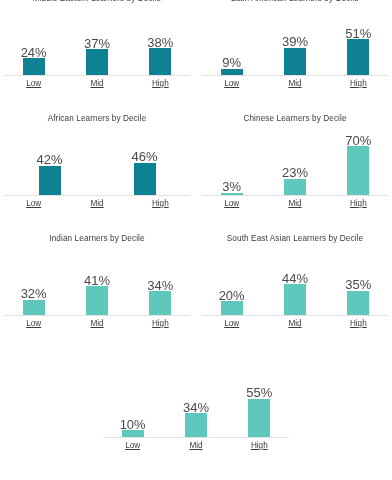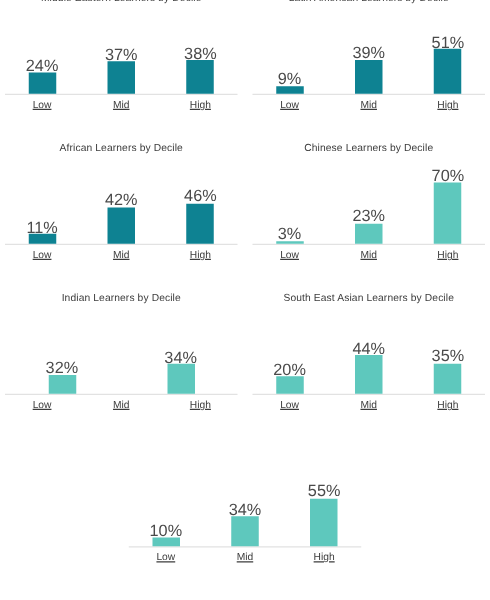--- a/index.html
+++ b/index.html
@@ -147,24 +147,20 @@
         <div class="tick">Mid</div>
         <div class="tick">High</div>
       </div>
     </div>
     <div class="panel" style="left: 2px; top: 114px; width: 190px;">
       <div class="panel-title">African Learners by Decile</div>
       <div class="plot" style="height: 70px;">
         <div class="axis-line"></div>
         <div class="bars">
           <div class="bar-slot">
-            <div class="bar-value">11%</div>
-            <div class="bar" style="height: 7.7px; background: rgb(14, 130, 146);"></div>
-          </div>
-          <div class="bar-slot">
             <div class="bar-value">42%</div>
             <div class="bar" style="height: 29.4px; background: rgb(14, 130, 146);"></div>
           </div>
           <div class="bar-slot">
             <div class="bar-value">46%</div>
             <div class="bar" style="height: 32.2px; background: rgb(14, 130, 146);"></div>
           </div>
         </div>
       </div>
       <div class="ticks">
@@ -199,20 +195,24 @@
       </div>
     </div>
     <div class="panel" style="left: 2px; top: 234px; width: 190px;">
       <div class="panel-title">Indian Learners by Decile</div>
       <div class="plot" style="height: 70px;">
         <div class="axis-line"></div>
         <div class="bars">
           <div class="bar-slot">
             <div class="bar-value">32%</div>
             <div class="bar light" style="height: 15.4px; background: rgb(94, 200, 189);"></div>
+          </div>
+          <div class="bar-slot">
+            <div class="bar-value">41%</div>
+            <div class="bar light" style="height: 28.7px; background: rgb(94, 200, 189);"></div>
           </div>
           <div class="bar-slot">
             <div class="bar-value">34%</div>
             <div class="bar light" style="height: 23.8px; background: rgb(94, 200, 189);"></div>
           </div>
         </div>
       </div>
       <div class="ticks">
         <div class="tick">Low</div>
         <div class="tick">Mid</div>

